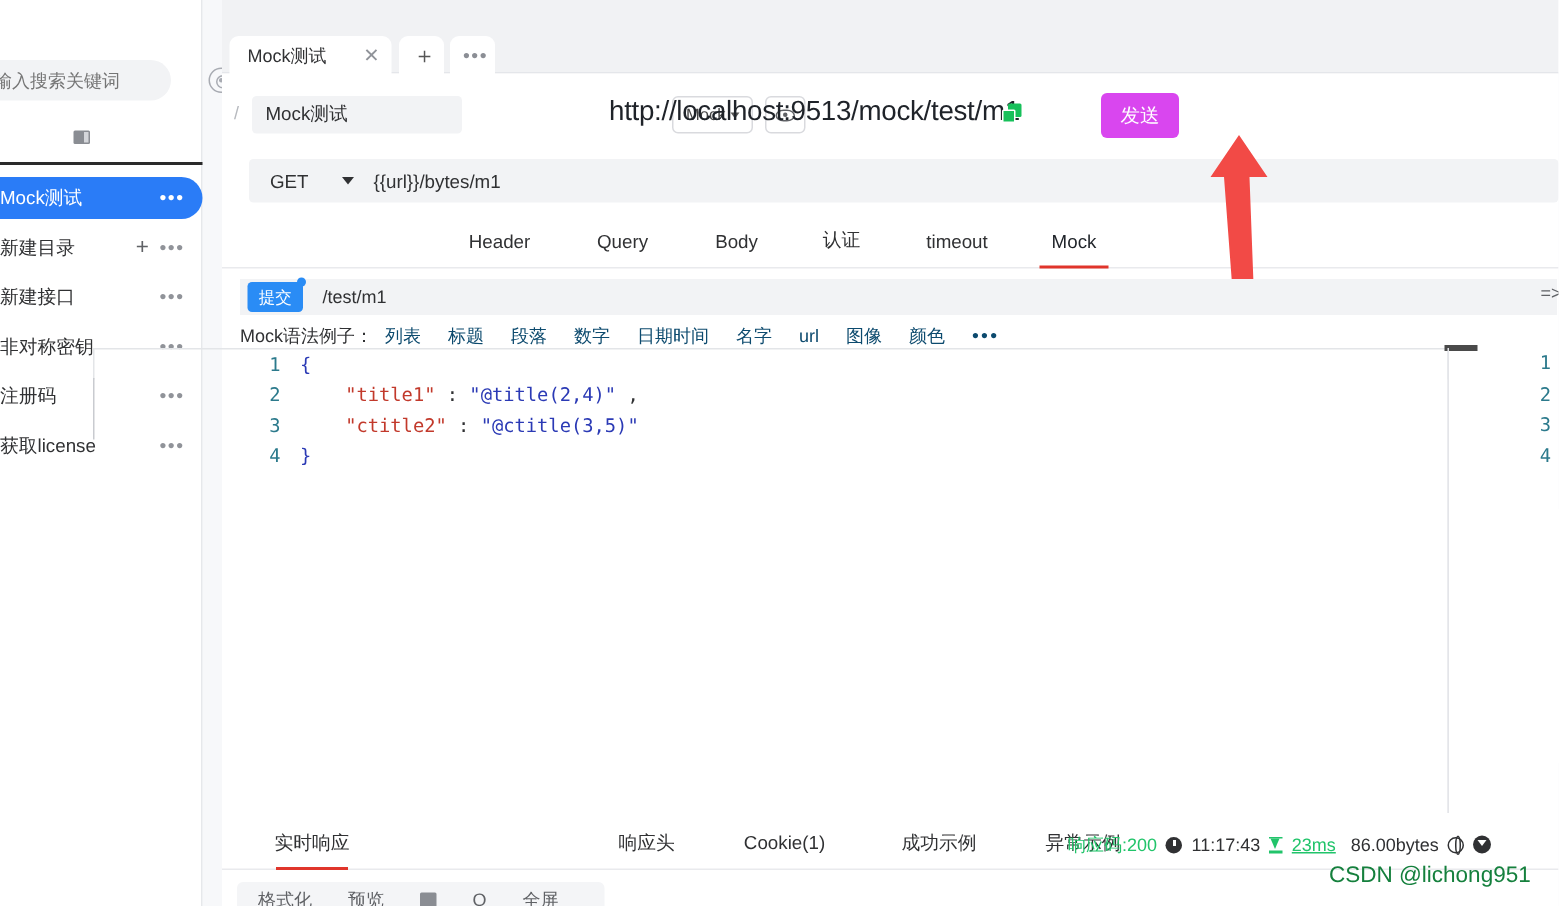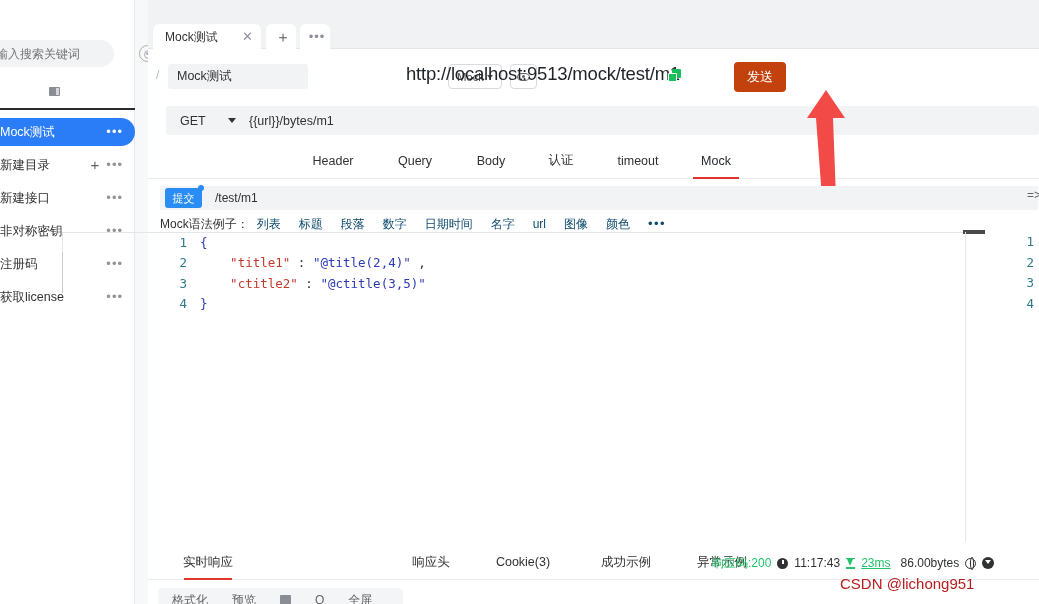--- a/index.html
+++ b/index.html
@@ -135,21 +135,21 @@
     font-size:18.5px; color:#1f2329; white-space:nowrap;
     letter-spacing:-0.2px;
   }
   .copy-icon {
     position:absolute; left:520px; top:20px; width:13px; height:13px; cursor:pointer;
   }
   .copy-icon .back { position:absolute; right:0; top:0; width:9px; height:9px; background:#17c05a; border-radius:1px;}
   .copy-icon .front { position:absolute; left:0; bottom:0; width:9px; height:9px; background:#17c05a; border:1.5px solid #ffffff; border-radius:1px;}
   .send-btn {
     position:absolute; left:586px; top:13px; width:52px; height:30px;
-    background:#c2410c; color:#fff; border:none; border-radius:4px;
+    background:#d946ef; color:#fff; border:none; border-radius:4px;
     font-family:"Liberation Sans","DejaVu Sans",sans-serif; font-size:13px; cursor:pointer;
   }
 
   
   .method-row {
     position:absolute; left:18px; top:106px; width:873px; height:29px;
     background:#f2f3f5; border-radius:3px;
     display:flex; align-items:center;
   }
   .method-name { width:62px; padding-left:14px; font-size:12.5px; color:#303133; }
@@ -276,22 +276,22 @@
   }
   .bt-item { font-size:12px; color:#606266; cursor:pointer; white-space:nowrap; }
   .bt-copy { width:11px;height:10px;background:#8a8d93;border-radius:1px; flex:none;}
   .bt-q { font-size:12px; color:#606266; }
 
   
   .red-arrow { position:absolute; left:657px; top:90px; width:42px; height:108px; pointer-events:none; }
 
   
   .watermark {
-    position:absolute; left:840px; top:575px;
-    font-size:15px; color:#b91c1c; white-space:nowrap;
+    position:absolute; left:886px; top:575px;
+    font-size:15px; color:#15803d; white-space:nowrap;
     font-family:"Liberation Sans","DejaVu Sans",sans-serif;
   }
 </style>
 </head>
 <body>
 
 <div id="app">
 
   <div class="sidebar">
 
@@ -465,21 +465,21 @@
 
   <div class="main" style="top:0;height:0;overflow:visible;">
     <div class="resp-tabs">
       <div class="resp-tab active" style="left:10px;width:100px;">
           <span>实时响应</span>
         </div>
       <div class="resp-tab" style="left:248px;width:70px;">
           <span>响应头</span>
         </div>
       <div class="resp-tab" style="left:330px;width:90px;">
-          <span>Cookie(3)</span>
+          <span>Cookie(1)</span>
         </div>
       <div class="resp-tab" style="left:438px;width:80px;">
           <span>成功示例</span>
         </div>
       <div class="resp-tab" style="left:534px;width:80px;">
           <span>异常示例</span>
         </div>
     </div>
   </div>
 

